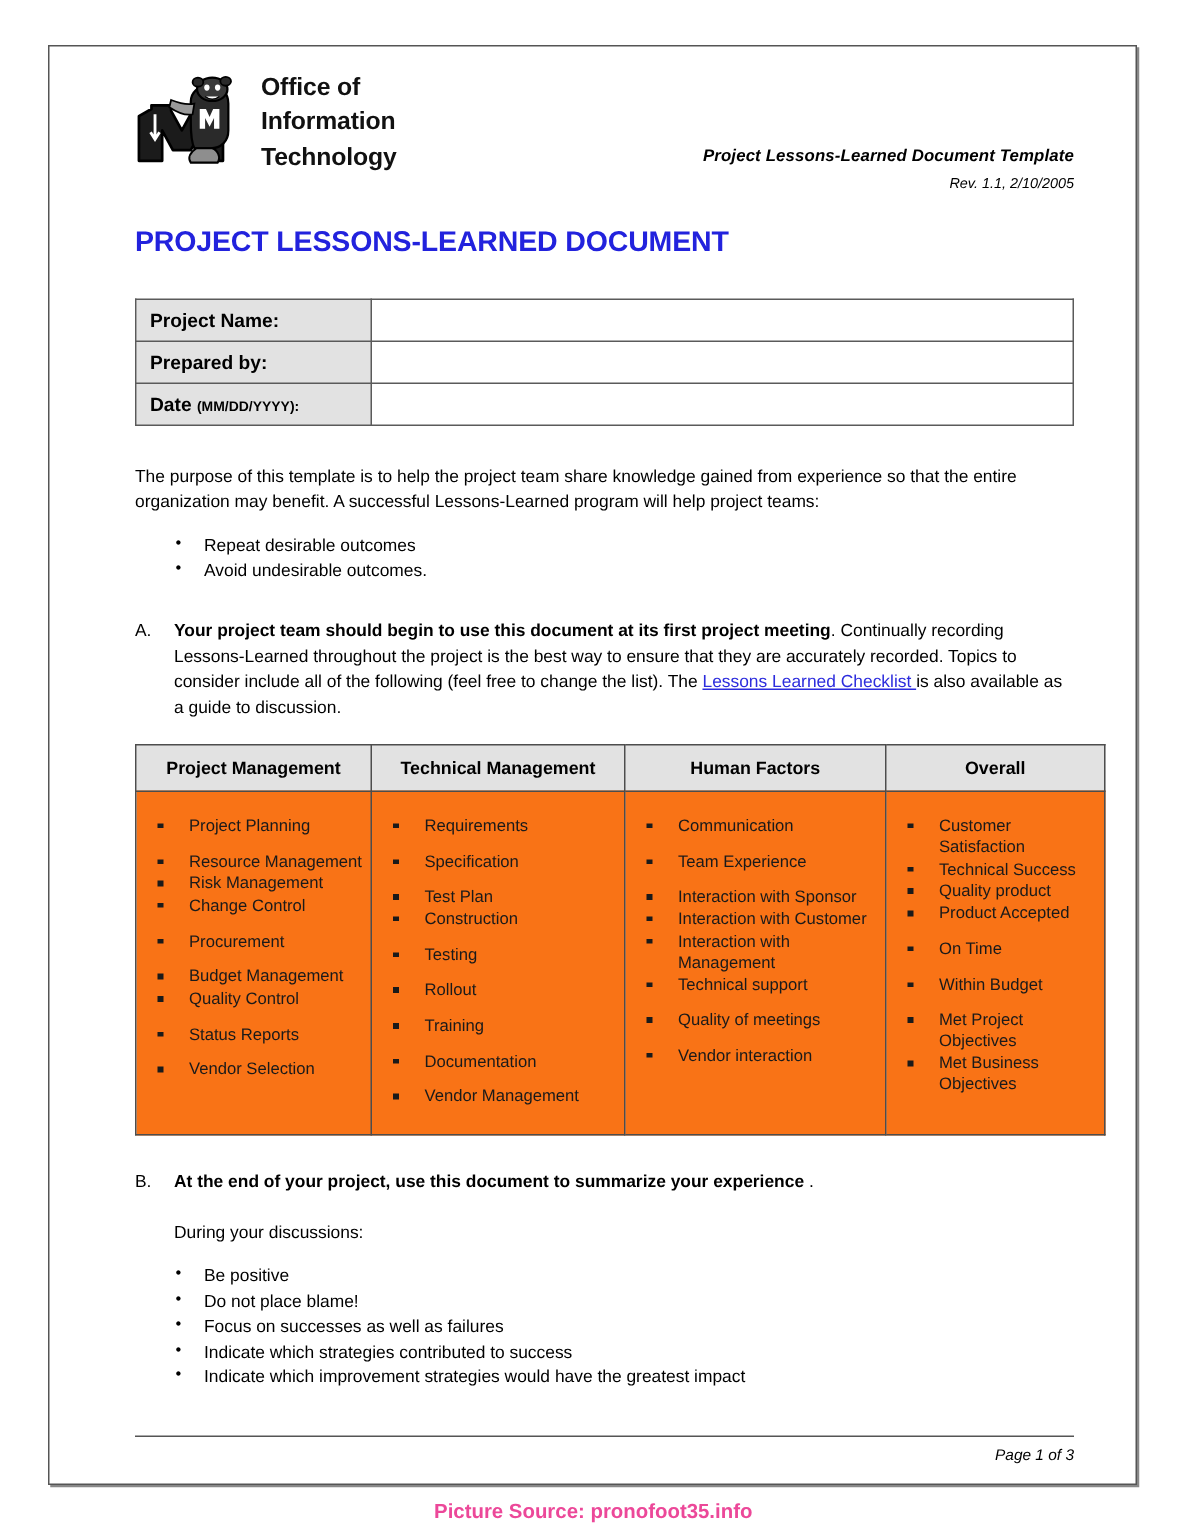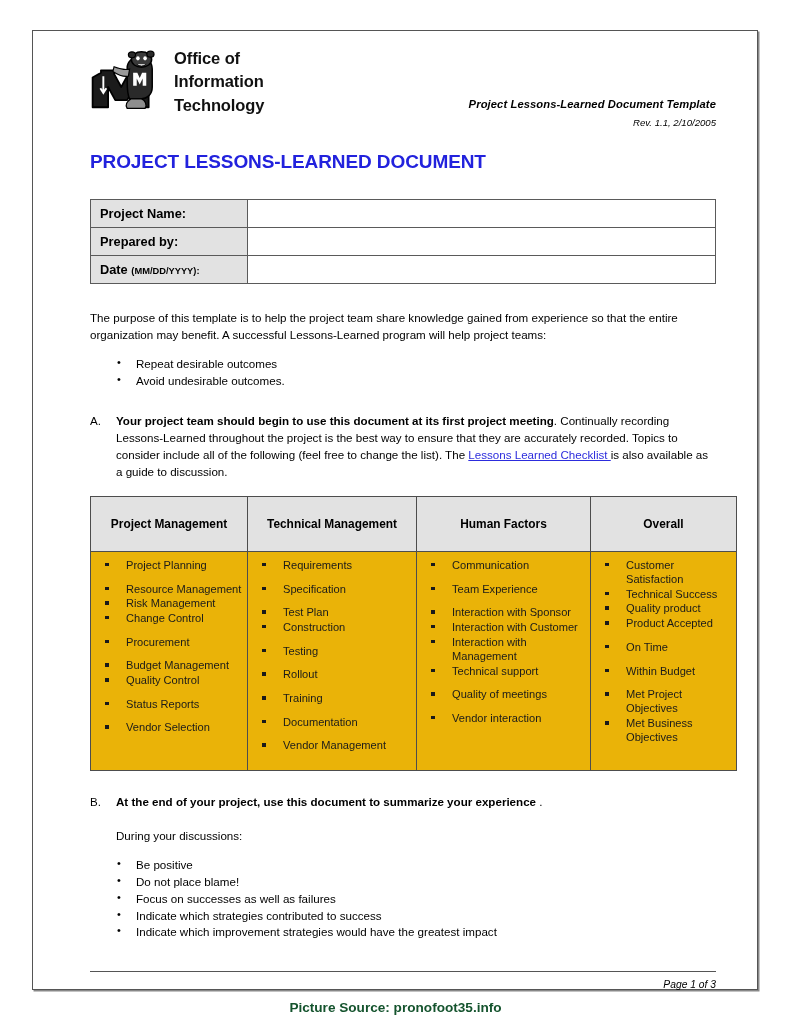--- a/index.html
+++ b/index.html
@@ -169,27 +169,27 @@
     width: 626px;
     table-layout: fixed;
   }
   table.topics th {
     border: 1px solid #4d4d4d;
     background: #e2e2e2;
     font-size: 11.9px;
     font-weight: bold;
     height: 22px;
     text-align: center;
-    padding: 16px 2px;
+    padding: 4px 2px;
   }
   table.topics td.topic-col {
     border: 1px solid #4d4d4d;
-    background: #eab308;
+    background: #f97316;
     vertical-align: top;
-    padding: 6px 4px 8px 4px;
+    padding: 16px 4px 8px 4px;
   }
   table.topics .colw1 { width: 152px; }
   table.topics .colw2 { width: 164px; }
   table.topics .colw3 { width: 169px; }
   table.topics .colw4 { width: 141px; text-align: center; }
 
   ul.topic-list {
     list-style: none;
     margin: 0;
     padding: 0;
@@ -227,21 +227,21 @@
   }
 
   .source-caption {
     position: absolute;
     left: 0;
     top: 1000px;
     width: 791px;
     text-align: center;
     font-size: 13.6px;
     font-weight: bold;
-    color: #14532d;
+    color: #ec4899;
   }
 </style>
 </head>
 <body>
 
 <div id="page-sheet">
   <div id="page-inner">
 
     <div class="doc-header">
       <div class="brand">

